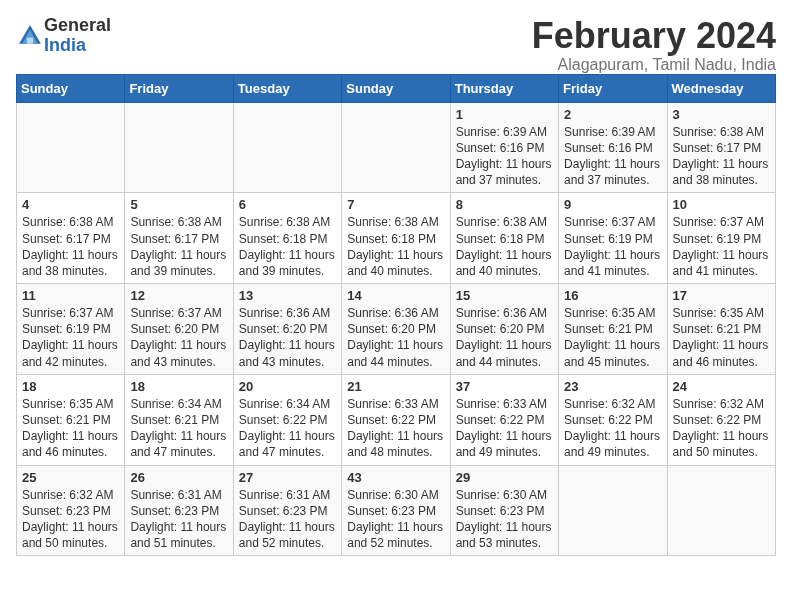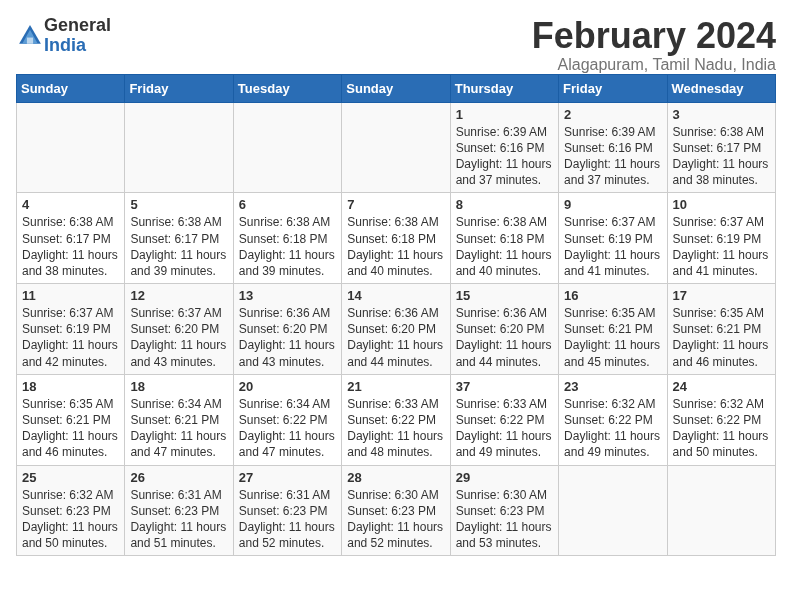--- a/index.html
+++ b/index.html
@@ -308,21 +308,21 @@
 Sunset: 6:23 PM
 Daylight: 11 hours and 51 minutes.</div>
         </td>
         <td>
           <span class="day-num">27</span>
           <div class="day-info" style="white-space: pre-line;">Sunrise: 6:31 AM
 Sunset: 6:23 PM
 Daylight: 11 hours and 52 minutes.</div>
         </td>
         <td>
-          <span class="day-num">28</span>
+          <span class="day-num">43</span>
           <div class="day-info" style="white-space: pre-line;">Sunrise: 6:30 AM
 Sunset: 6:23 PM
 Daylight: 11 hours and 52 minutes.</div>
         </td>
         <td>
           <span class="day-num">29</span>
           <div class="day-info" style="white-space: pre-line;">Sunrise: 6:30 AM
 Sunset: 6:23 PM
 Daylight: 11 hours and 53 minutes.</div>
         </td>

